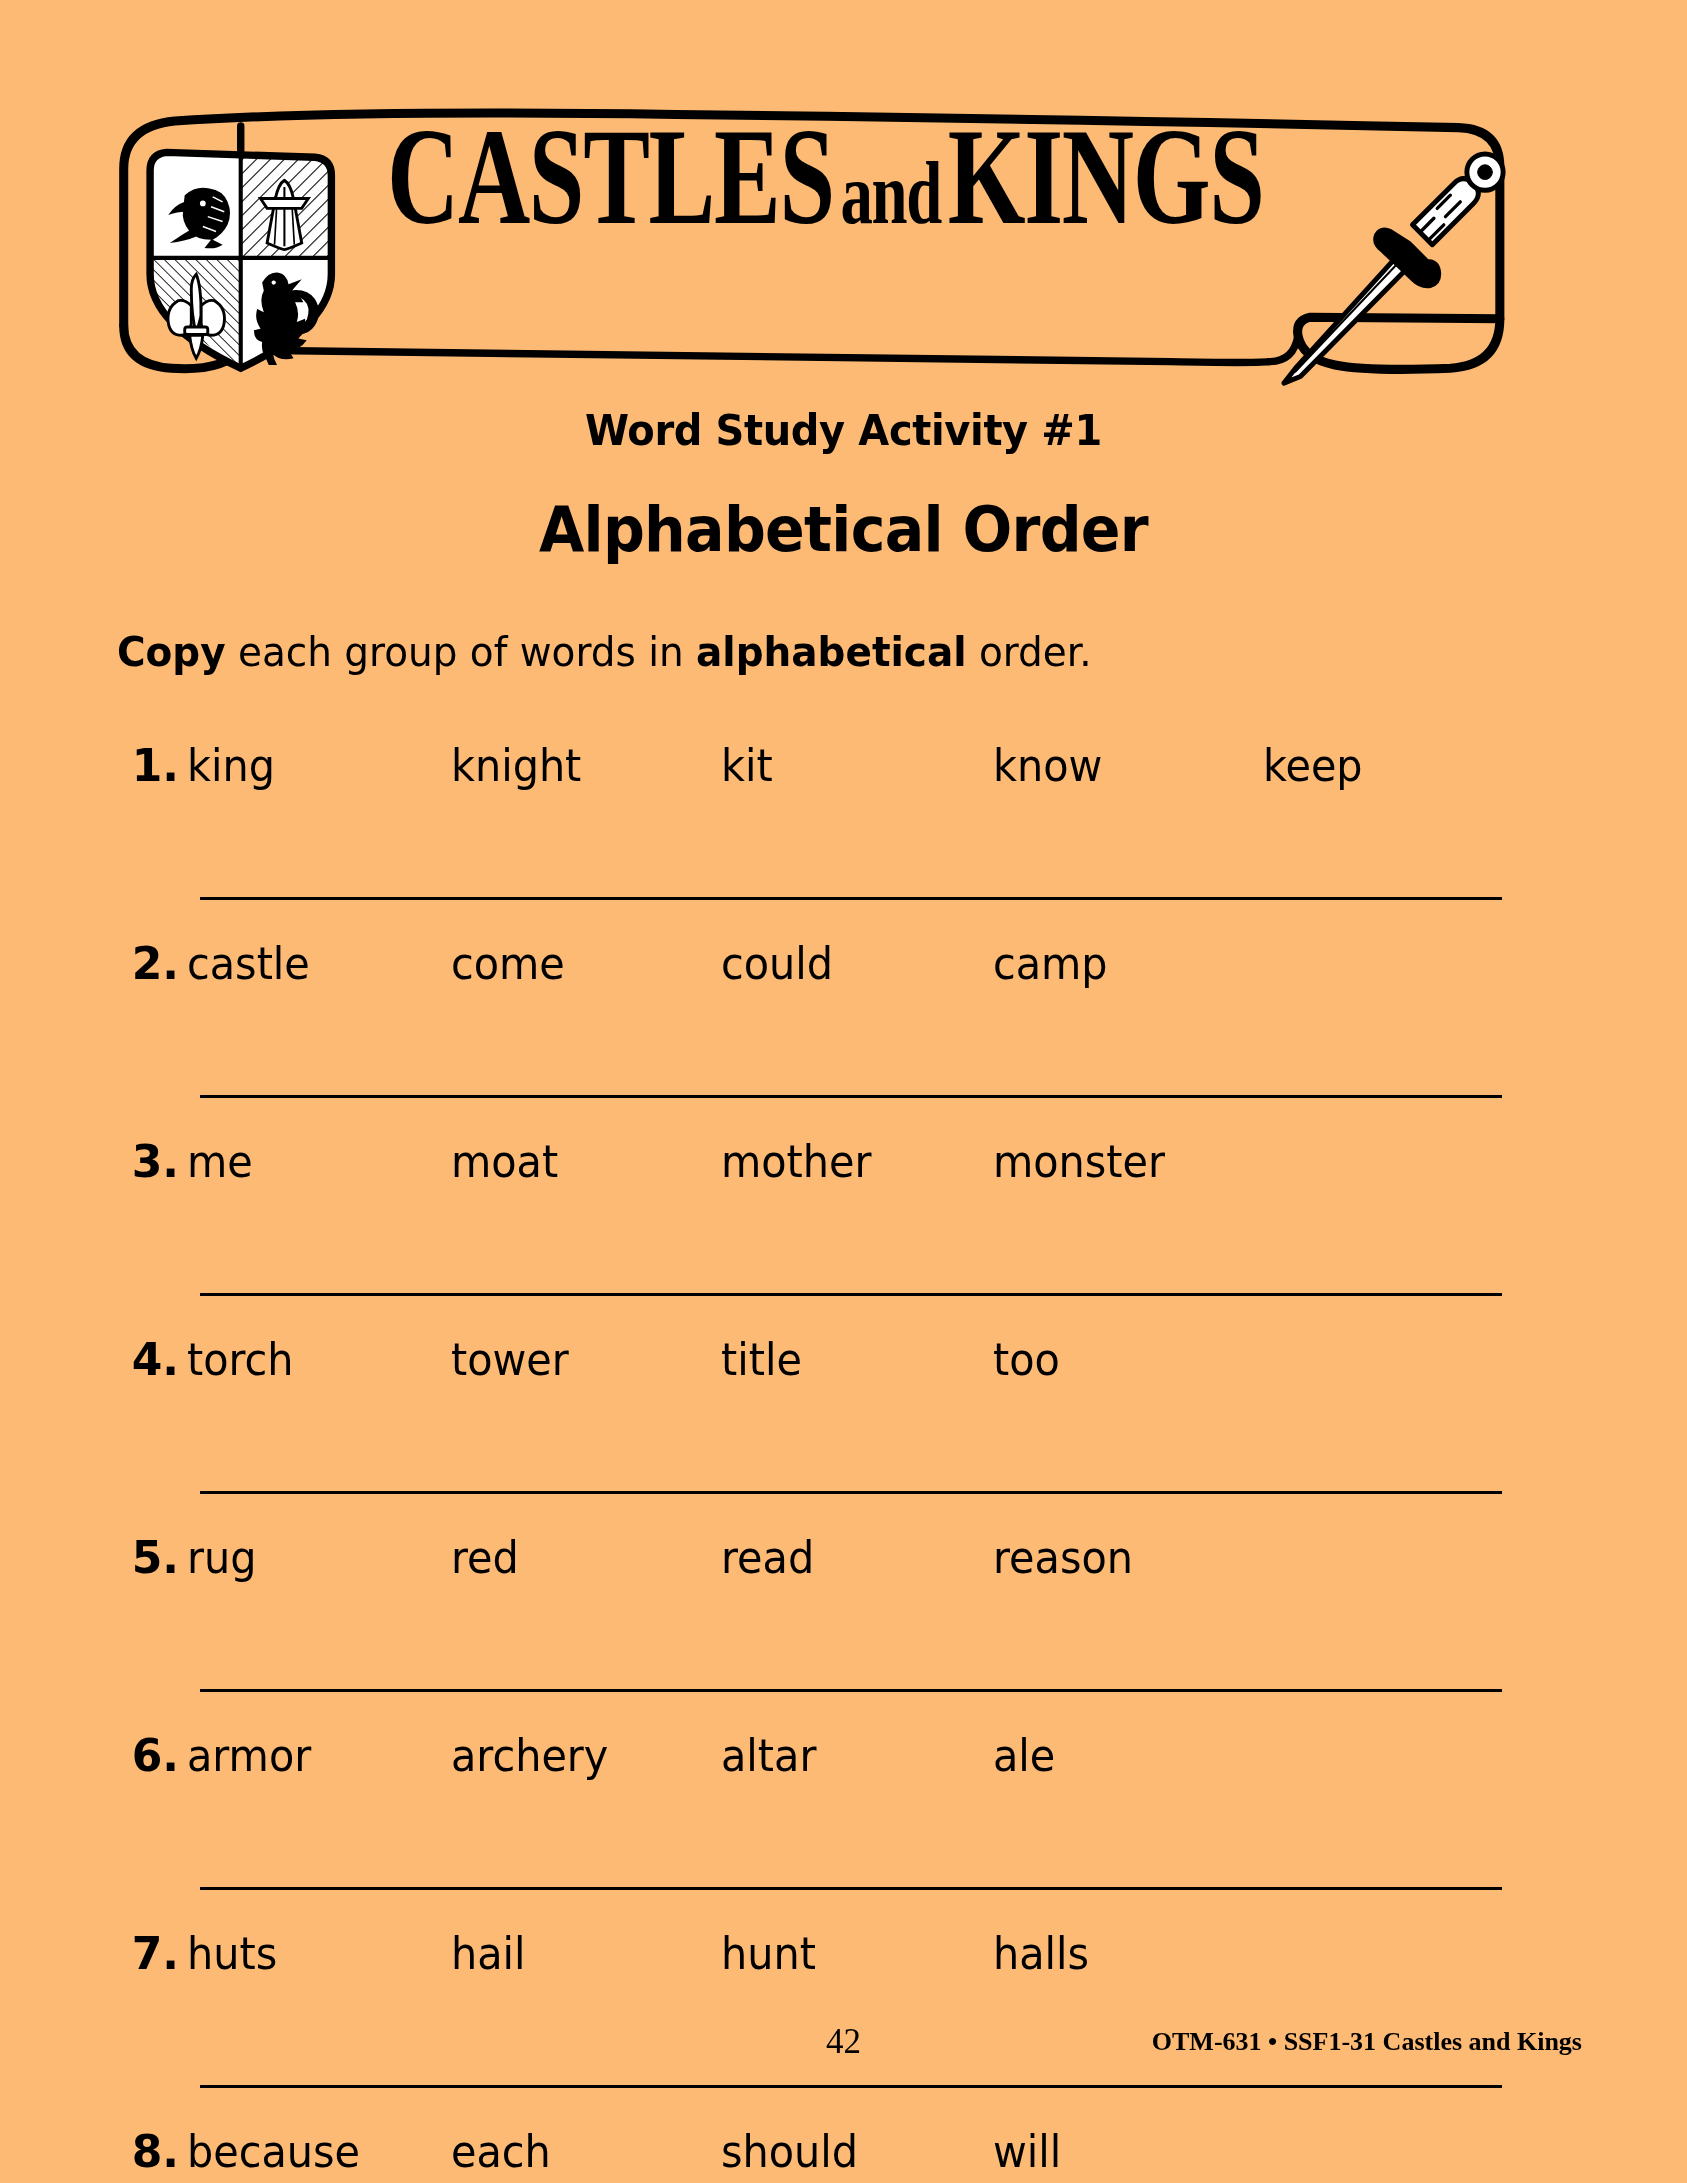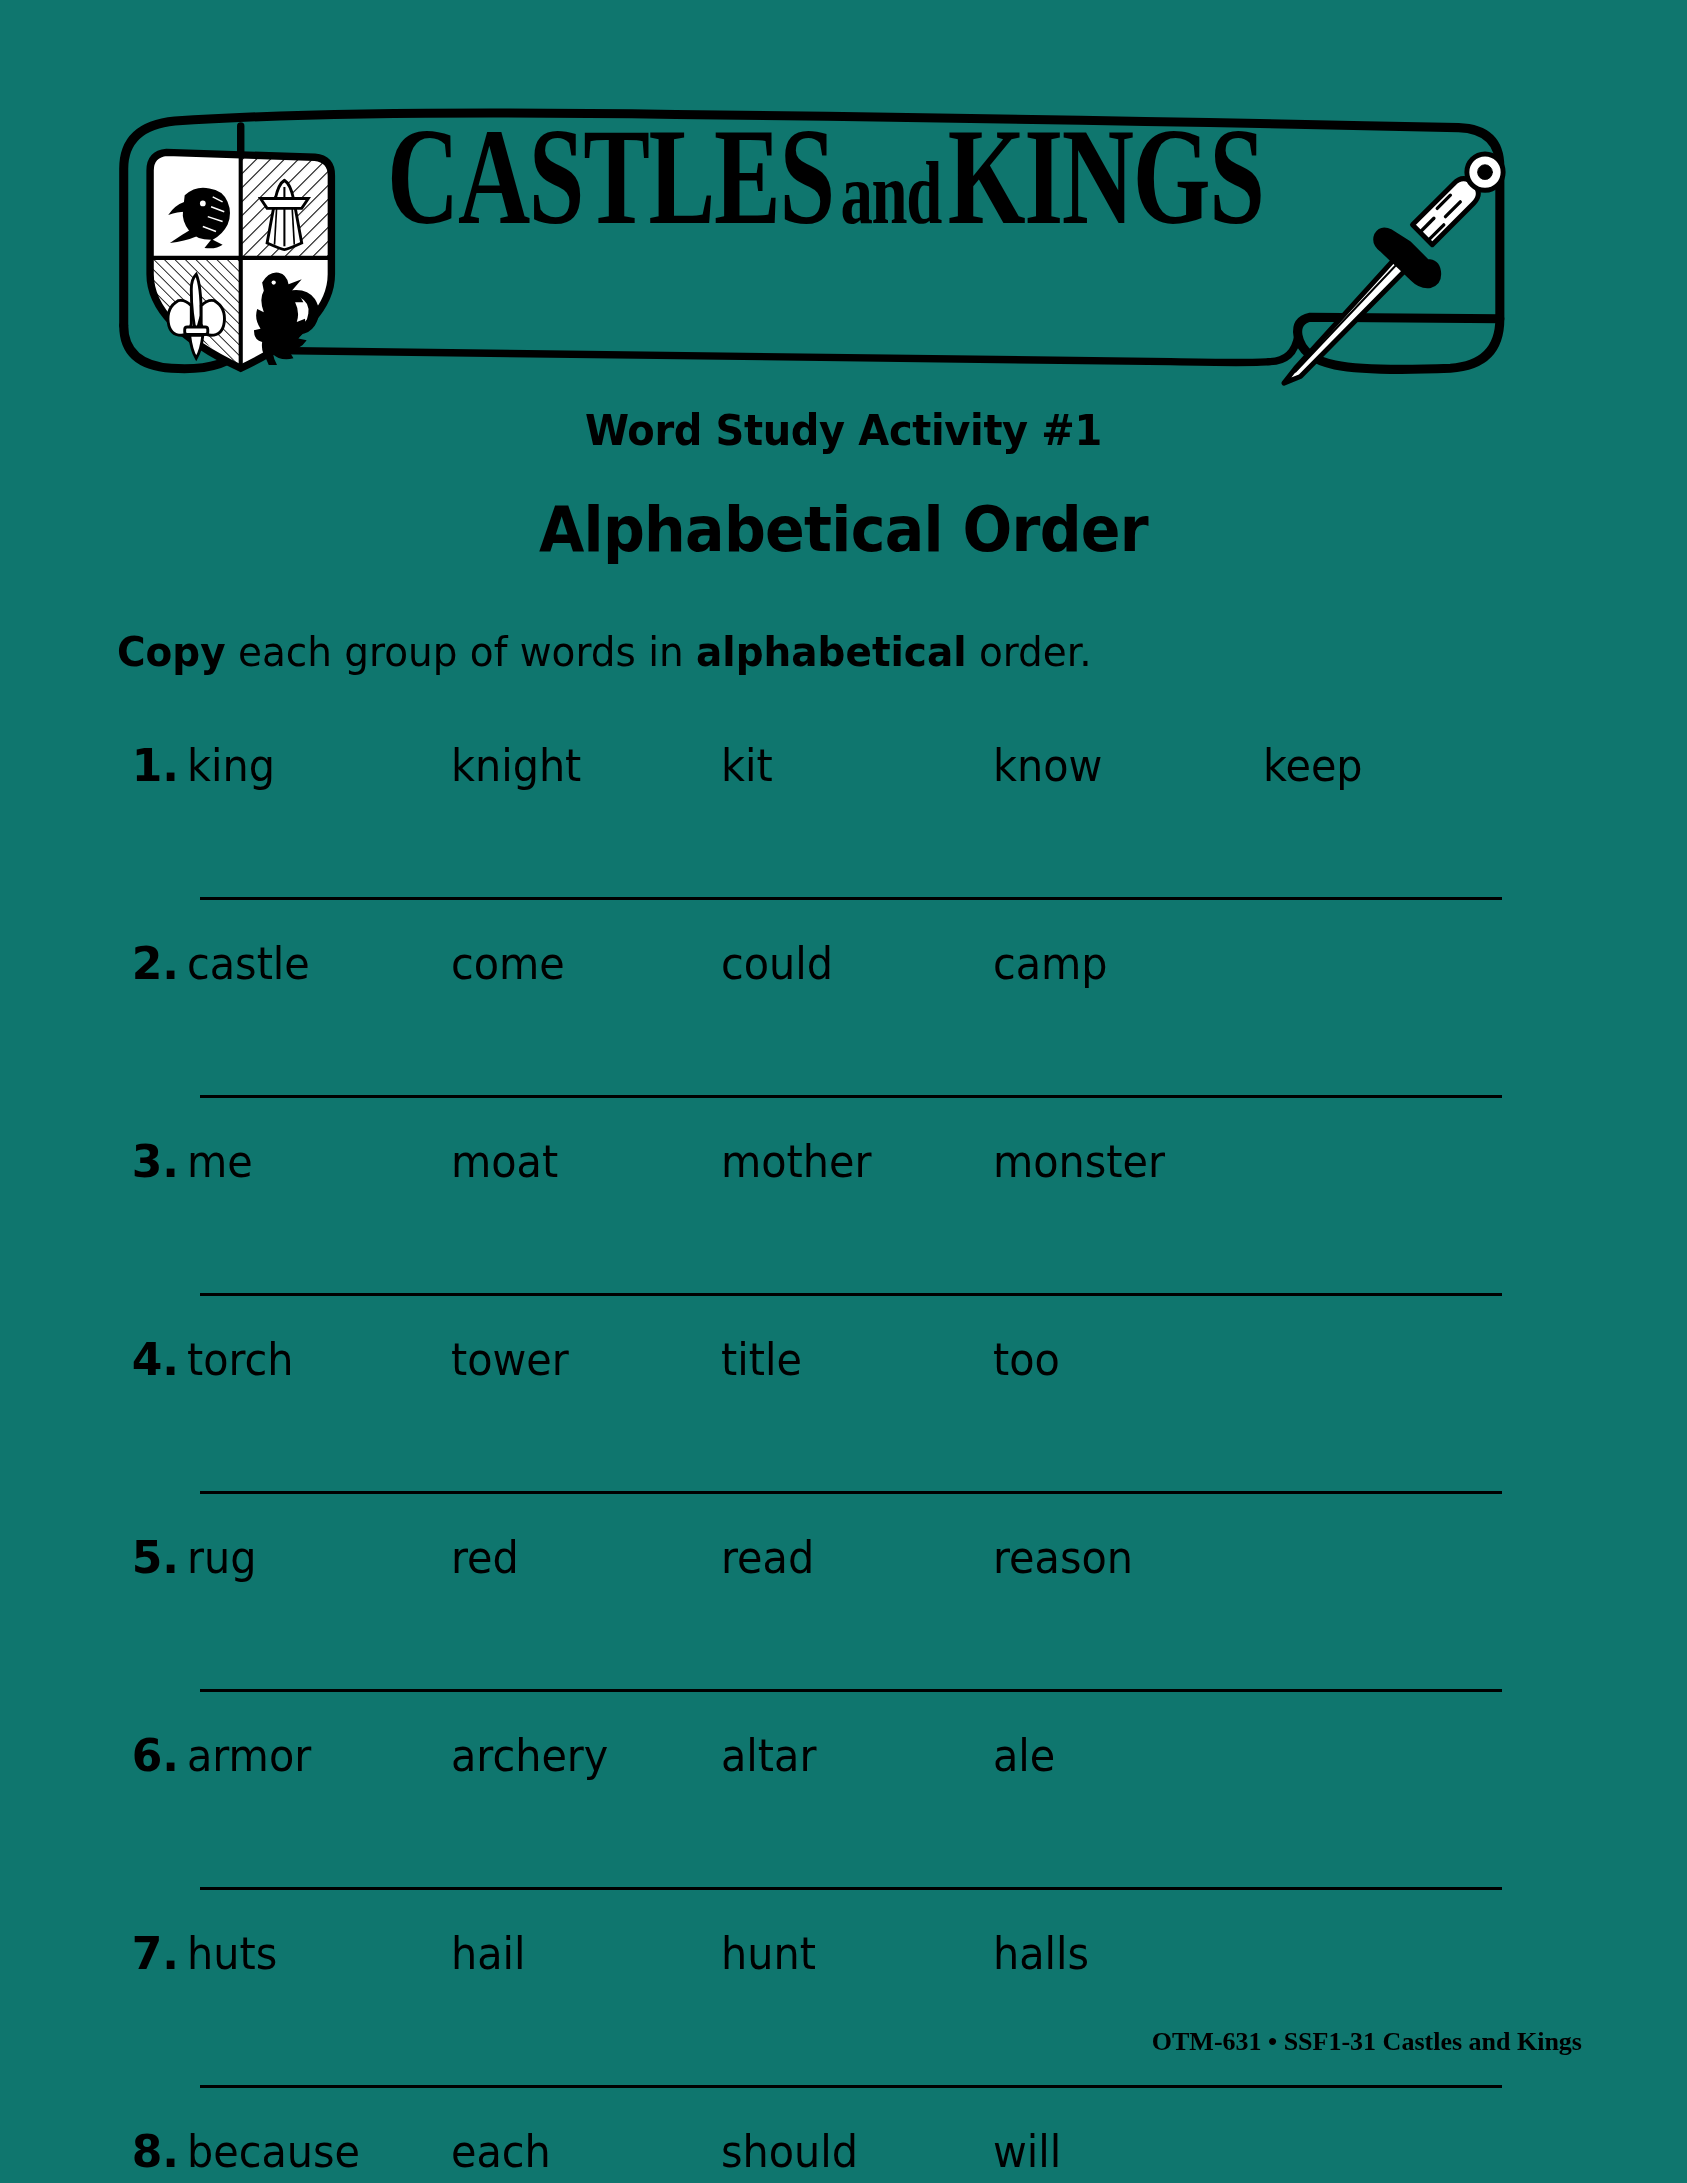--- a/index.html
+++ b/index.html
@@ -12,21 +12,21 @@
     height: 2183px;
     font-family: "Liberation Sans", sans-serif;
     color: #000000;
     position: relative;
     overflow: hidden;
   }
 
   .page {
     position: absolute;
     inset: 0;
-    background: #0f766e;
+    background: #fdba74;
   }
 
   
   .banner {
     position: absolute;
     left: 99px;
     top: 78px;
     width: 1475px;
     height: 330px;
   }
@@ -360,17 +360,18 @@
         <span class="word w1">each</span>
         <span class="word w2">should</span>
         <span class="word w3">will</span>
       </div>
 
     </div>
 
   </div>
 
   <div class="footer">
+    <span class="footer-center">42</span>
     <span class="footer-right">OTM-631 • SSF1-31 Castles and Kings</span>
   </div>
 
 </div>
 
 
 </body></html>

